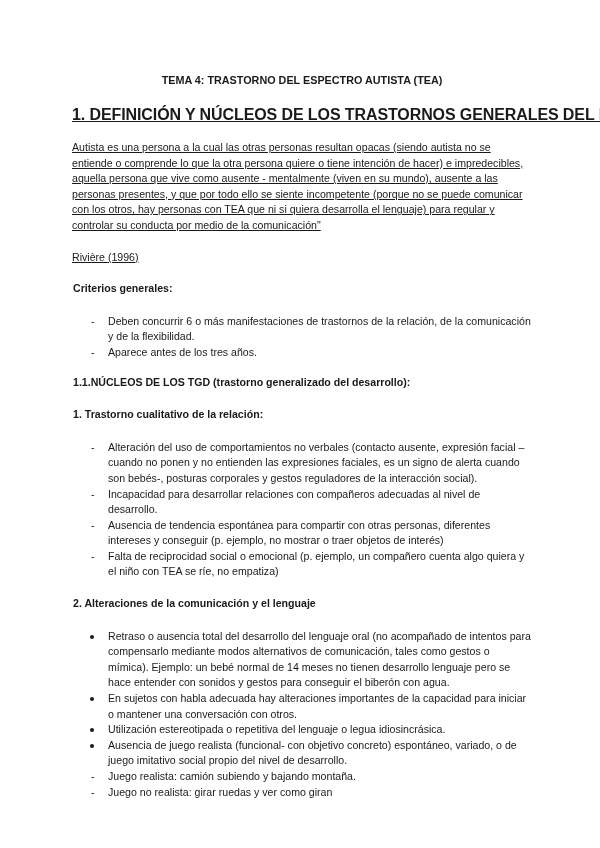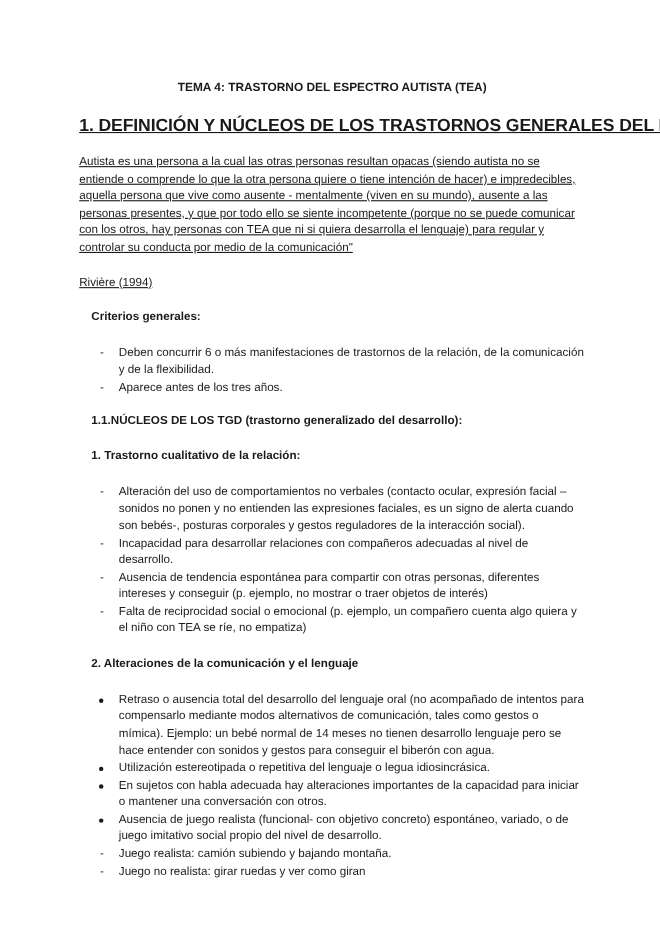--- a/index.html
+++ b/index.html
@@ -4,39 +4,39 @@
   <style>
     html, body { margin: 0; padding: 0; background: #ffffff; }
     body { width: 600px; height: 848px; overflow: hidden; position: relative;
       font-family: "Liberation Sans", sans-serif; color: #1a1a1a; font-size: 10.6px; }
     .page { position: absolute; left: 0; top: 0; width: 572px; height: 848px; background: #fff; }
     .content { position: absolute; left: 72px; top: 72px; width: 460px; }
     .title { text-align: center; font-weight: bold; font-size: 10.8px; margin: 0 0 19px 0; line-height: 16px; }
     h1 { font-size: 16px; font-weight: bold; margin: 0 0 17px 0; line-height: 16px; white-space: nowrap; letter-spacing: -0.1px; text-decoration: underline; }
     p { margin: 0; line-height: 15.6px; }
     .para { margin-bottom: 16px; text-decoration: underline; }
-    .subhead { font-weight: bold; margin: 0 0 17px 11px; line-height: 15.6px; }
+    .subhead { font-weight: bold; margin: 0 0 17px 1px; line-height: 15.6px; }
     ul.list { list-style: none; margin: 0 0 14px 0; padding: 0; }
     ul.list li { position: relative; padding-left: 36px; line-height: 15.6px; }
     .marker { position: absolute; left: 19px; top: 0; width: 10px; }
     .bullet-dot { position: absolute; left: 18px; top: 6px; width: 4px; height: 4px; border-radius: 50%; background: #1a1a1a; }
   </style>
 </head>
 <body>
 
 <div class="page">
   <div class="content">
 
     <div class="title">TEMA 4: TRASTORNO DEL ESPECTRO AUTISTA (TEA)</div>
 
     <h1>1. DEFINICIÓN Y NÚCLEOS DE LOS TRASTORNOS GENERALES DEL DESARROLLO</h1>
 
     <p class="para">Autista es una persona a la cual las otras personas resultan opacas (siendo autista no se entiende o comprende lo que la otra persona quiere o tiene intención de hacer) e impredecibles, aquella persona que vive como ausente - mentalmente (viven en su mundo), ausente a las personas presentes, y que por todo ello se siente incompetente (porque no se puede comunicar con los otros, hay personas con TEA que ni si quiera desarrolla el lenguaje) para regular y controlar su conducta por medio de la comunicación"</p>
 
-    <p class="para">Rivière (1994)</p>
+    <p class="para">Rivière (1996)</p>
 
     <p class="subhead">Criterios generales:</p>
 
     <ul class="list">
       <li>
         <span class="marker">-</span>
         <span>Deben concurrir 6 o más manifestaciones de trastornos de la relación, de la comunicación y de la flexibilidad.</span>
       </li>
       <li>
         <span class="marker">-</span>
@@ -44,21 +44,21 @@
       </li>
     </ul>
 
     <p class="subhead">1.1.NÚCLEOS DE LOS TGD (trastorno generalizado del desarrollo):</p>
 
     <p class="subhead">1. Trastorno cualitativo de la relación:</p>
 
     <ul class="list" style="margin-bottom:16px;">
       <li>
         <span class="marker">-</span>
-        <span>Alteración del uso de comportamientos no verbales (contacto ocular, expresión facial –sonidos no ponen y no entienden las expresiones faciales, es un signo de alerta cuando son bebés-, posturas corporales y gestos reguladores de la interacción social).</span>
+        <span>Alteración del uso de comportamientos no verbales (contacto ausente, expresión facial –cuando no ponen y no entienden las expresiones faciales, es un signo de alerta cuando son bebés-, posturas corporales y gestos reguladores de la interacción social).</span>
       </li>
       <li>
         <span class="marker">-</span>
         <span>Incapacidad para desarrollar relaciones con compañeros adecuadas al nivel de desarrollo.</span>
       </li>
       <li>
         <span class="marker">-</span>
         <span>Ausencia de tendencia espontánea para compartir con otras personas, diferentes intereses y conseguir (p. ejemplo, no mostrar o traer objetos de interés)</span>
       </li>
       <li>
@@ -69,25 +69,25 @@
 
     <p class="subhead">2. Alteraciones de la comunicación y el lenguaje</p>
 
     <ul class="list">
       <li>
         <span class="bullet-dot"></span>
         <span>Retraso o ausencia total del desarrollo del lenguaje oral (no acompañado de intentos para compensarlo mediante modos alternativos de comunicación, tales como gestos o mímica). Ejemplo: un bebé normal de 14 meses no tienen desarrollo lenguaje pero se hace entender con sonidos y gestos para conseguir el biberón con agua.</span>
       </li>
       <li>
         <span class="bullet-dot"></span>
-        <span>Utilización estereotipada o repetitiva del lenguaje o legua idiosincrásica.</span>
+        <span>En sujetos con habla adecuada hay alteraciones importantes de la capacidad para iniciar o mantener una conversación con otros.</span>
       </li>
       <li>
         <span class="bullet-dot"></span>
-        <span>En sujetos con habla adecuada hay alteraciones importantes de la capacidad para iniciar o mantener una conversación con otros.</span>
+        <span>Utilización estereotipada o repetitiva del lenguaje o legua idiosincrásica.</span>
       </li>
       <li>
         <span class="bullet-dot"></span>
         <span>Ausencia de juego realista (funcional- con objetivo concreto) espontáneo, variado, o de juego imitativo social propio del nivel de desarrollo.</span>
       </li>
       <li>
         <span class="marker">-</span>
         <span>Juego realista: camión subiendo y bajando montaña.</span>
       </li>
       <li>

